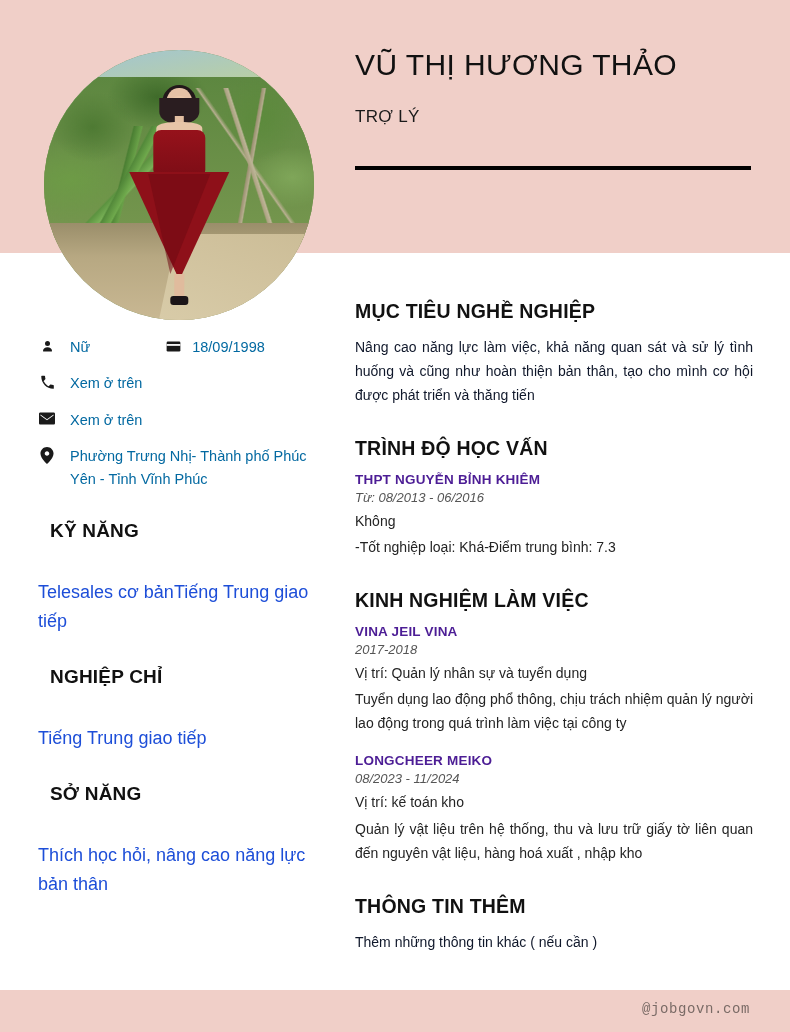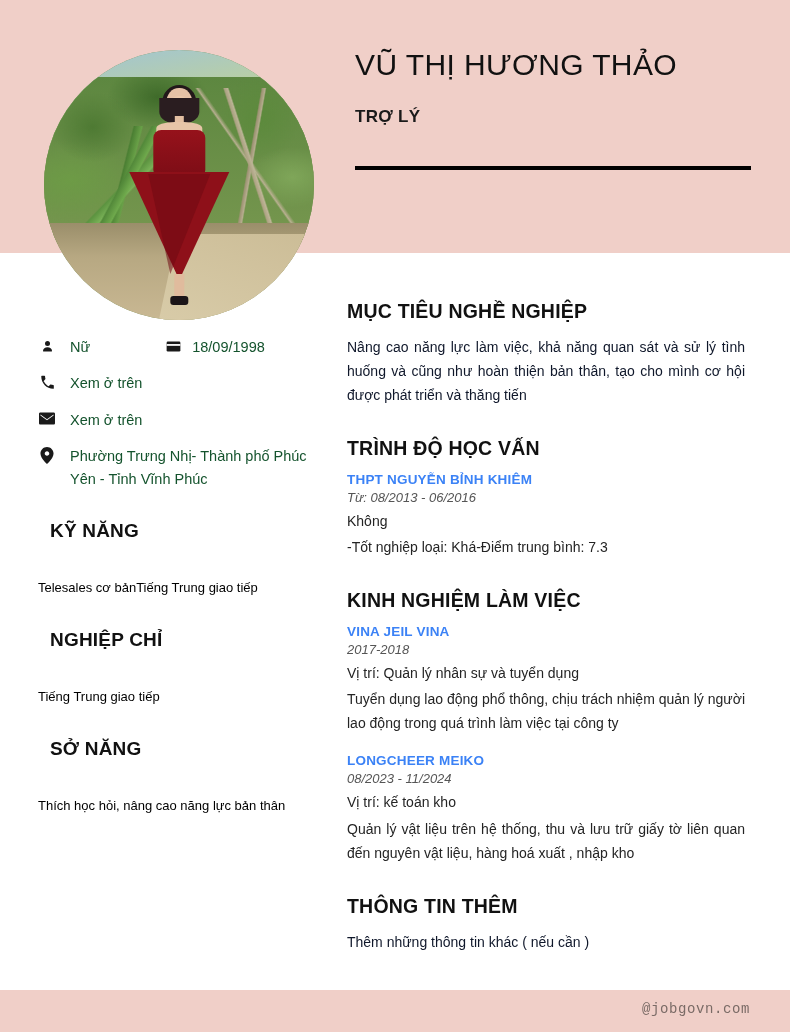--- a/index.html
+++ b/index.html
@@ -178,21 +178,21 @@
     font-size: 30px;
     font-weight: 400;
     color: #111111;
     letter-spacing: .4px;
     line-height: 1.15;
   }
   .role {
     position: absolute;
     left: 355px; top: 107px;
     font-size: 17px;
-    font-weight: 700;
+    font-weight: 400;
     color: #1a1a1a;
     letter-spacing: .3px;
   }
   .rule {
     position: absolute;
     left: 355px; top: 166px;
     width: 396px;
     height: 4px;
     background: #000000;
   }
@@ -215,71 +215,71 @@
     height: 18px;
     display: inline-flex;
     align-items: center;
     justify-content: center;
     flex: 0 0 18px;
     margin-top: 1px;
   }
   .ic svg { display:block; fill: #1a1a1a; }
   .ctext {
     font-size: 14.5px;
-    color: #14532d;
+    color: #0369a1;
     line-height: 1.55;
   }
   .gender-line {
     display: flex;
     align-items: flex-start;
     gap: 10px;
   }
   .gender-line .gap { width: 54px; }
 
   .sec-title {
     font-size: 19px;
     font-weight: 700;
     color: #111111;
     letter-spacing: .2px;
     margin-top: 30px;
     margin-bottom: 13px;
     margin-left: 12px;
   }
   .sec-body {
-    font-size: 13px;
-    color: #000000;
+    font-size: 18px;
+    color: #1d4ed8;
     line-height: 1.6;
     margin-top: 36px;
   }
 
   
   .right-col {
     position: absolute;
-    left: 347px; top: 300px;
+    left: 355px; top: 300px;
     width: 398px;
   }
   .r-head {
     font-size: 19.5px;
     font-weight: 700;
     color: #111111;
     letter-spacing: .2px;
     margin-bottom: 12px;
   }
   .r-head.spaced { margin-top: 30px; }
   .r-para {
     font-size: 14px;
     color: #0f172a;
     line-height: 1.72;
     text-align: justify;
   }
   .entry { margin-bottom: 2px; }
   .e-org {
     font-size: 13.5px;
     font-weight: 700;
-    color: #3b82f6;
+    color: #4c1d95;
     letter-spacing: .2px;
     margin-bottom: 3px;
   }
   .e-date {
     font-size: 13px;
     font-style: italic;
     color: #555555;
     margin-bottom: 5px;
   }
   .e-line {

